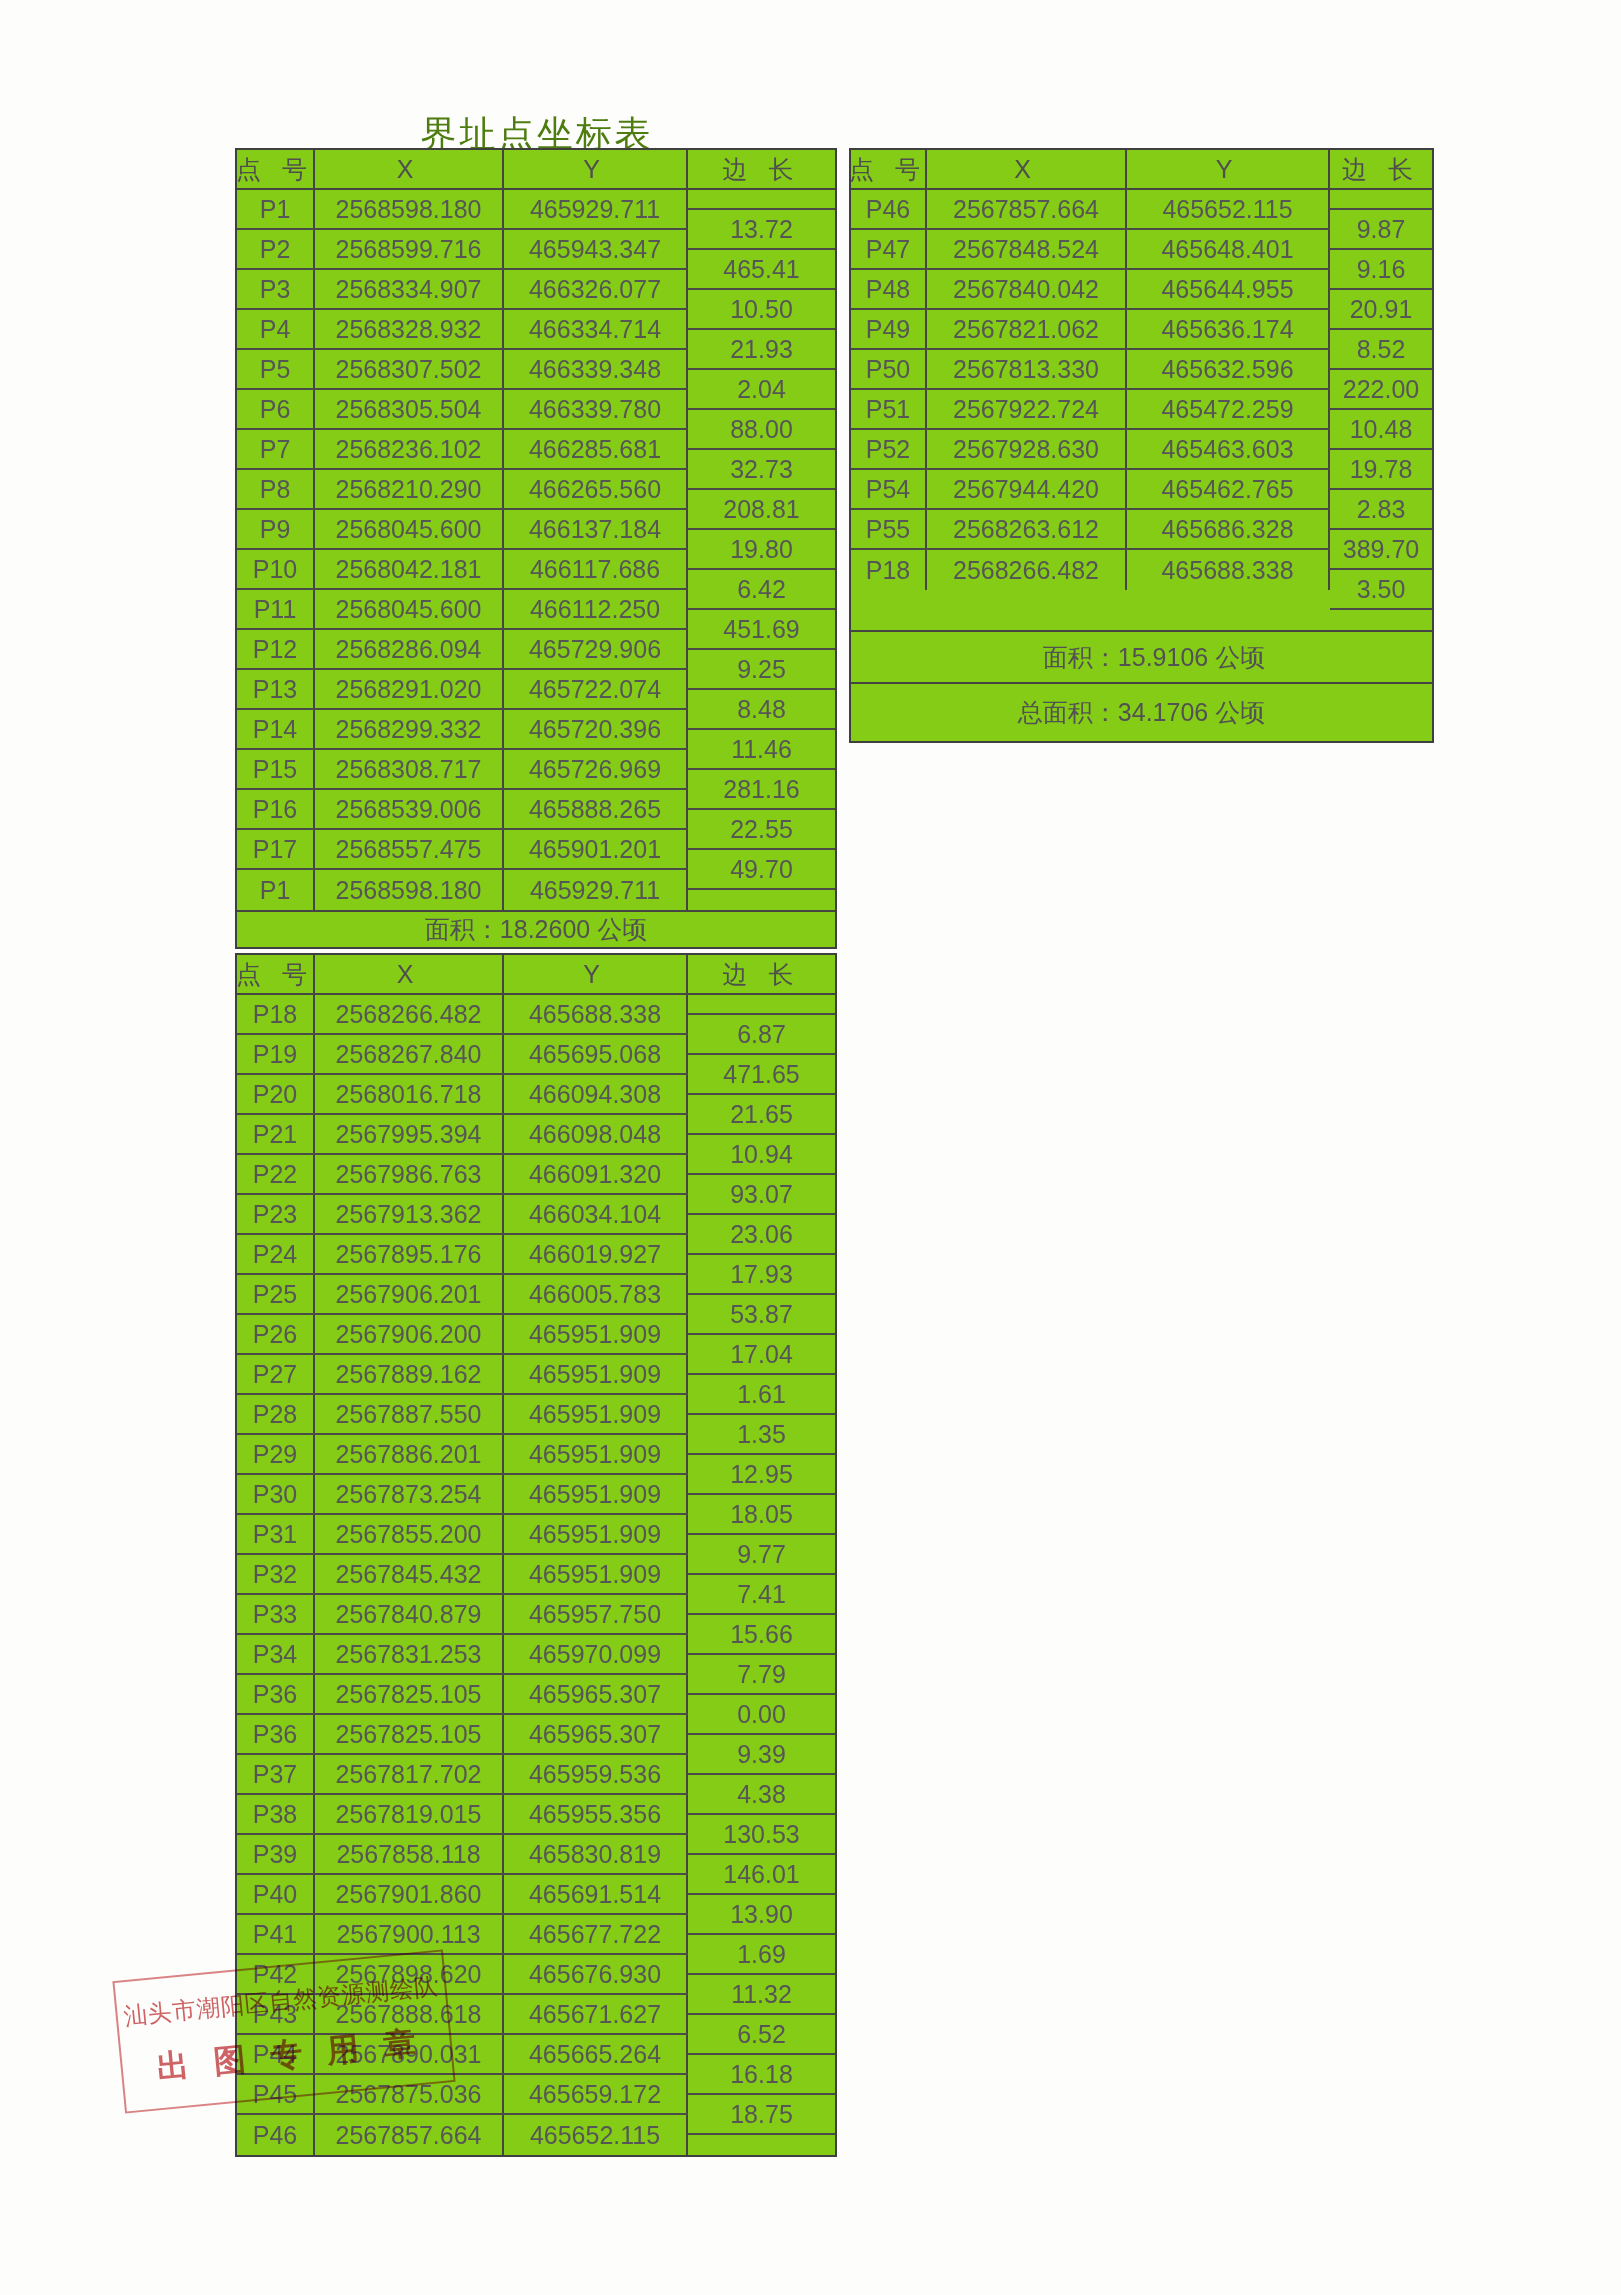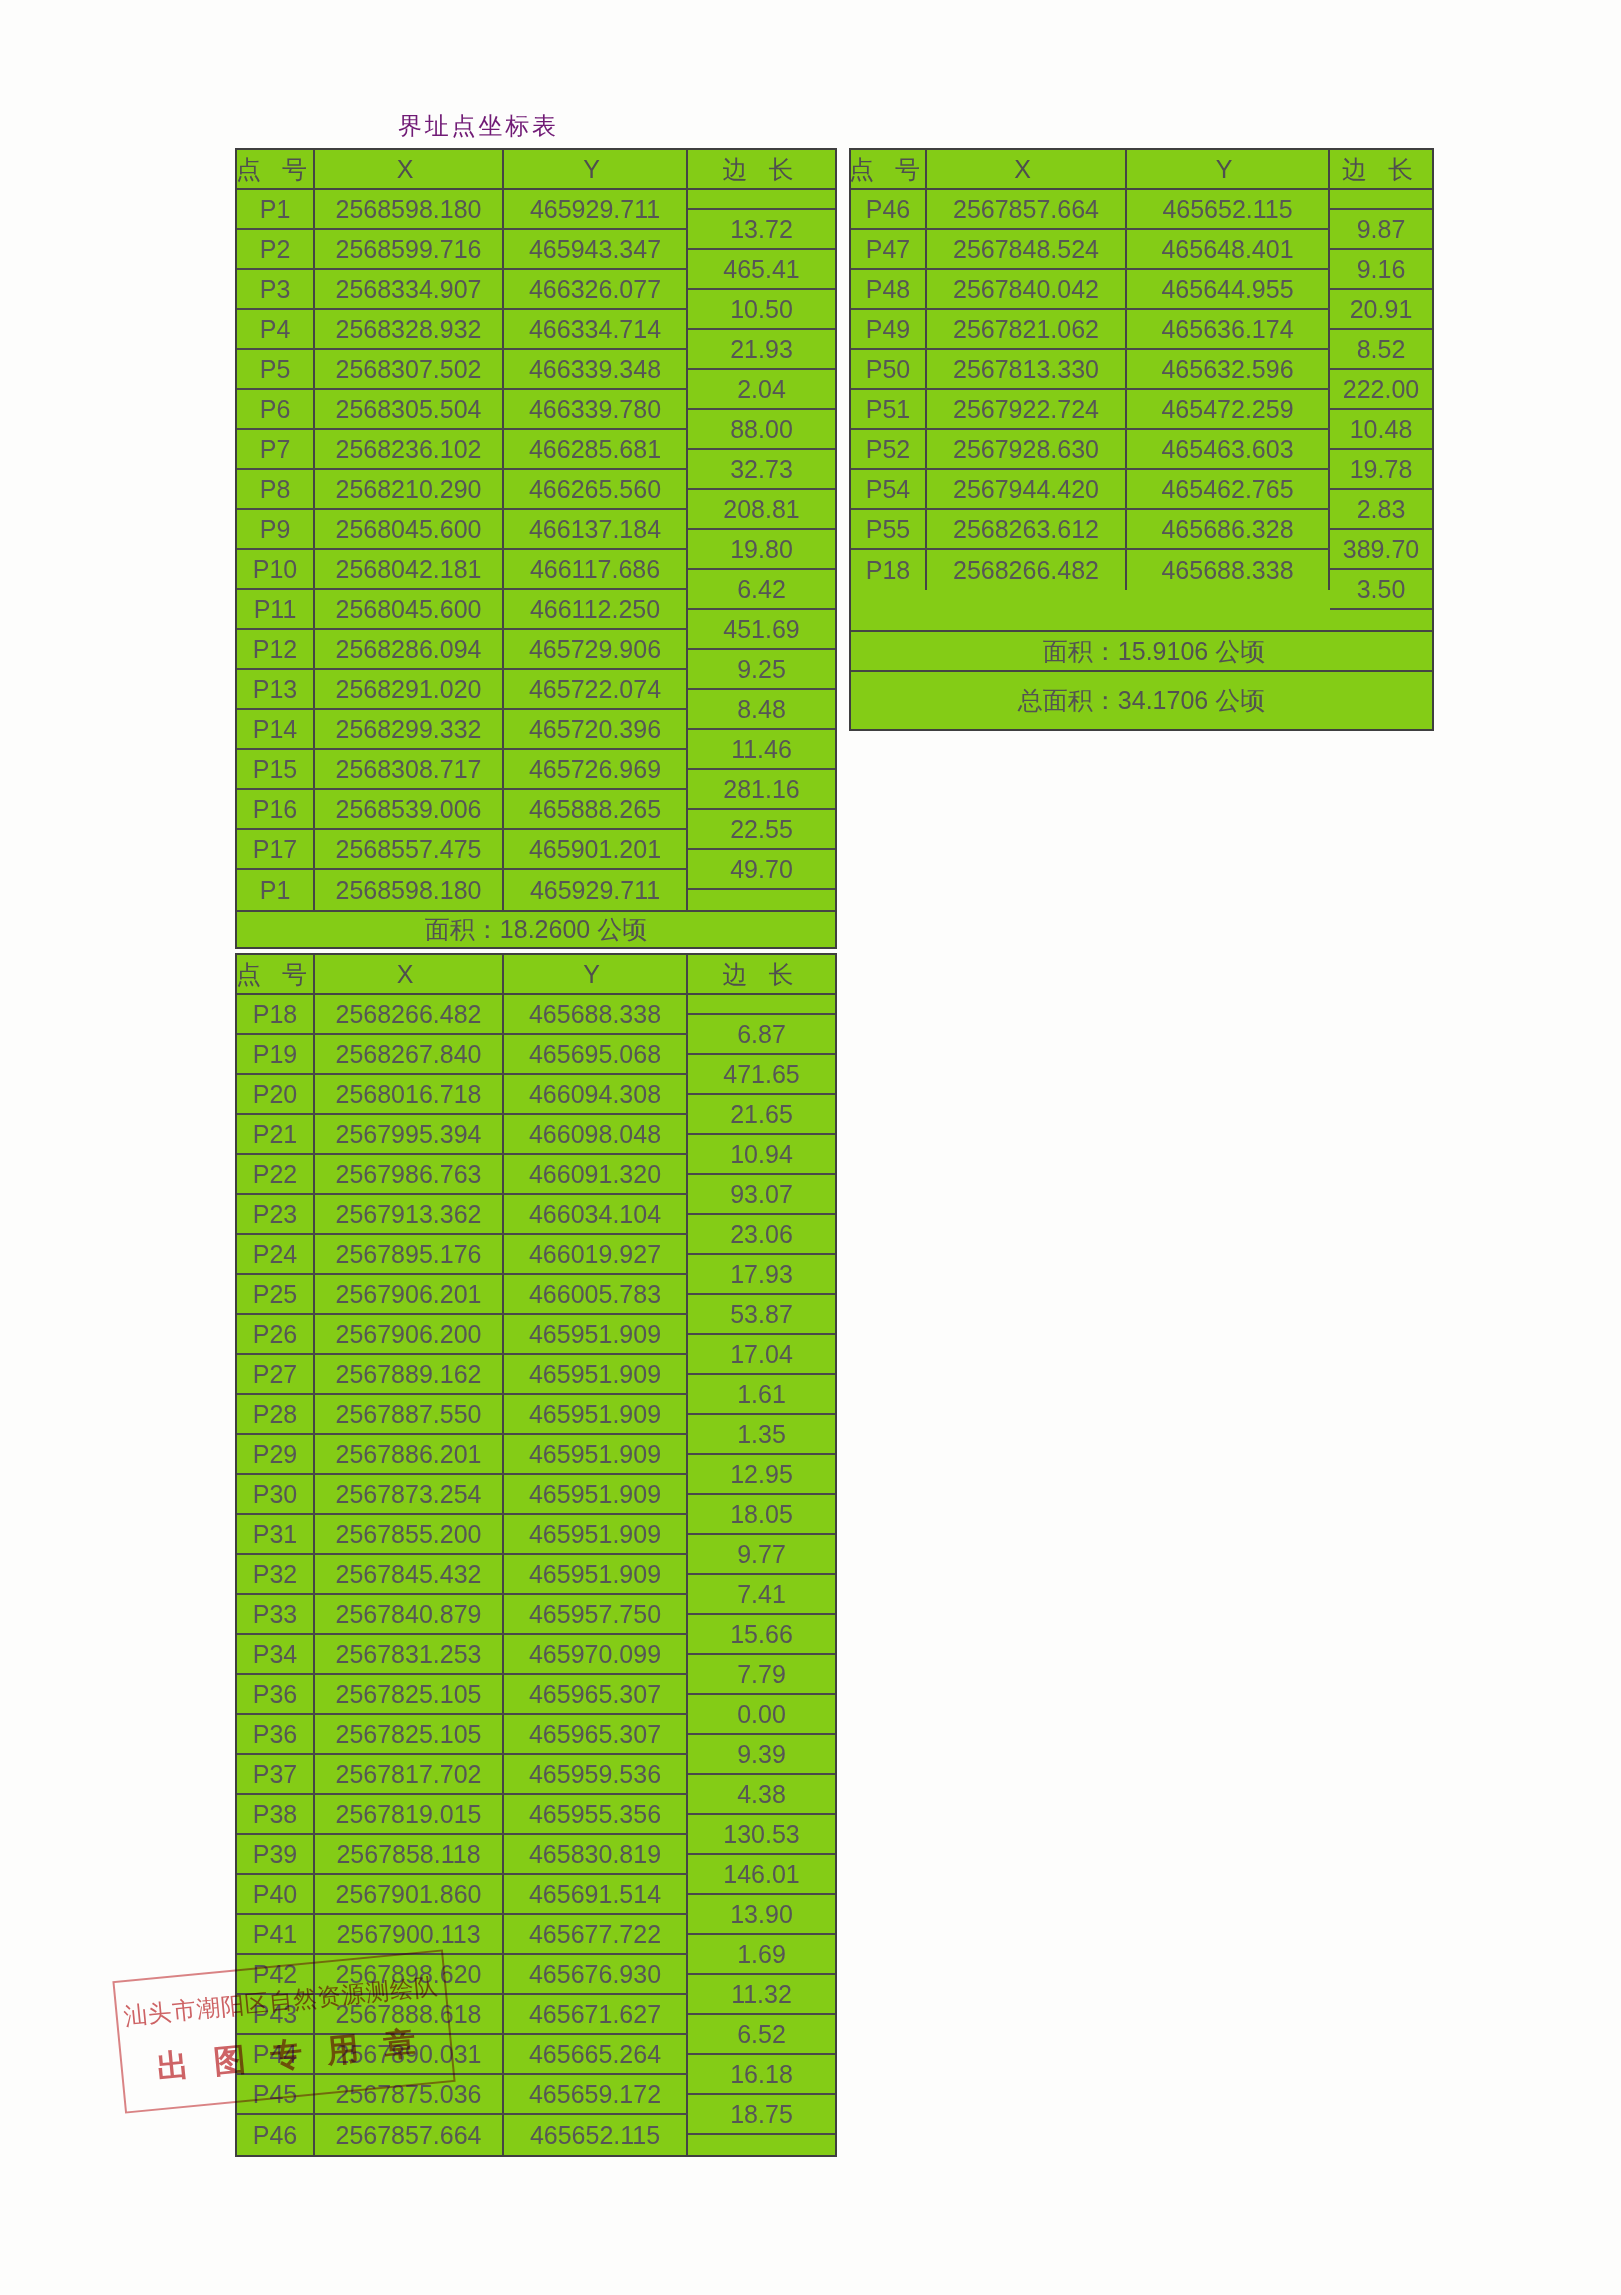--- a/index.html
+++ b/index.html
@@ -7,23 +7,24 @@
   body {
     width: 1622px; height: 2295px;
     position: relative;
     font-family: "Liberation Sans", "DejaVu Sans", sans-serif;
     background: #fdfdfc;
     overflow: hidden;
   }
   .page-title {
     position: absolute;
     left: 398px; top: 110px; width: 278px;
-    font-size: 24px;
+    text-align: center;
+    font-size: 36px;
     letter-spacing: 2.8px;
-    color: #701a75;
+    color: #4d7c0f;
   }
   .tbl {
     position: absolute;
     border: 2.8px solid #3f3f3f;
     background: #84cc16;
     color: #565656;
     font-size: 25px;
   }
   .t1 { left: 235px; top: 148px; }
   .t2 { left: 849px; top: 148px; }
@@ -60,21 +61,21 @@
   }
   .t3 .ecell { height: 40px; }
   .ecell.half { height: 20px; }
   .t3 .ecell.half { height: 20px; }
   .edge-cells .ecell:last-child { border-bottom: none; }
   .frow {
     display: flex; align-items: center; justify-content: center;
     white-space: nowrap; color: #525252;
   }
   .frow.area { height: 35px; }
-  .t2 .frow.area { height: 40px; border-bottom: 2.1px solid #454545; padding-left: 25px; }
+  .t2 .frow.area { height: 52px; border-bottom: 2.1px solid #454545; padding-left: 25px; }
   .frow.total { height: 57px; }
   .stamp {
     position: absolute;
     left: 118px; top: 1965px;
     width: 332px; height: 133px;
     border: 2.8px solid rgba(207,91,93,0.75);
     transform: rotate(-5.5deg);
     display: flex; flex-direction: column;
     align-items: center; justify-content: space-evenly;
     color: rgba(199,73,75,0.85);

